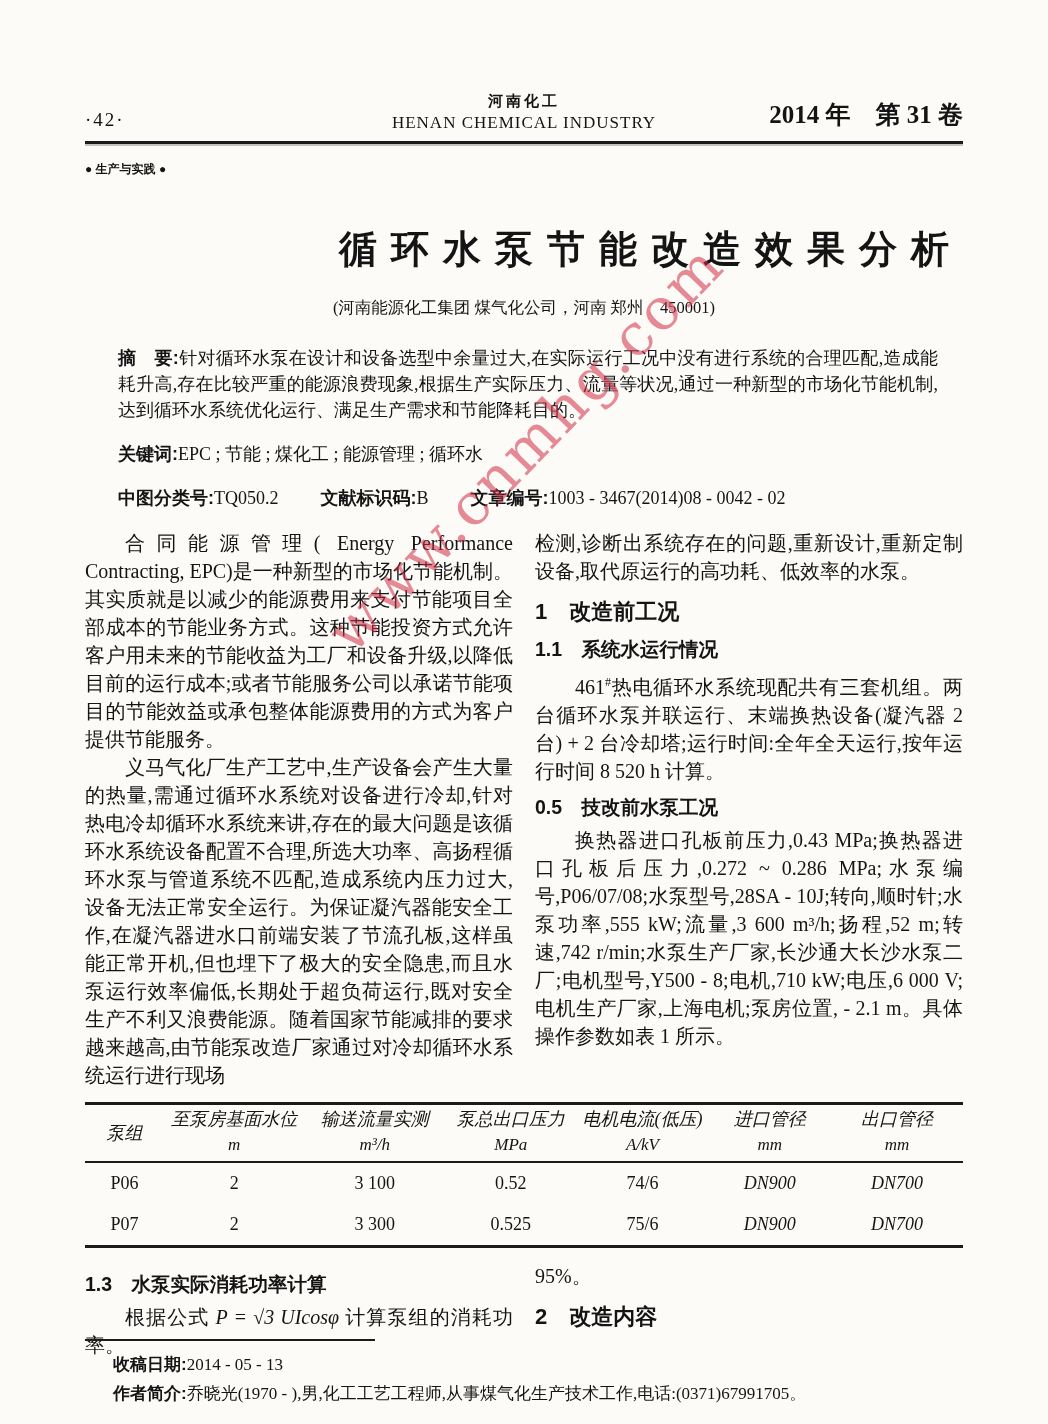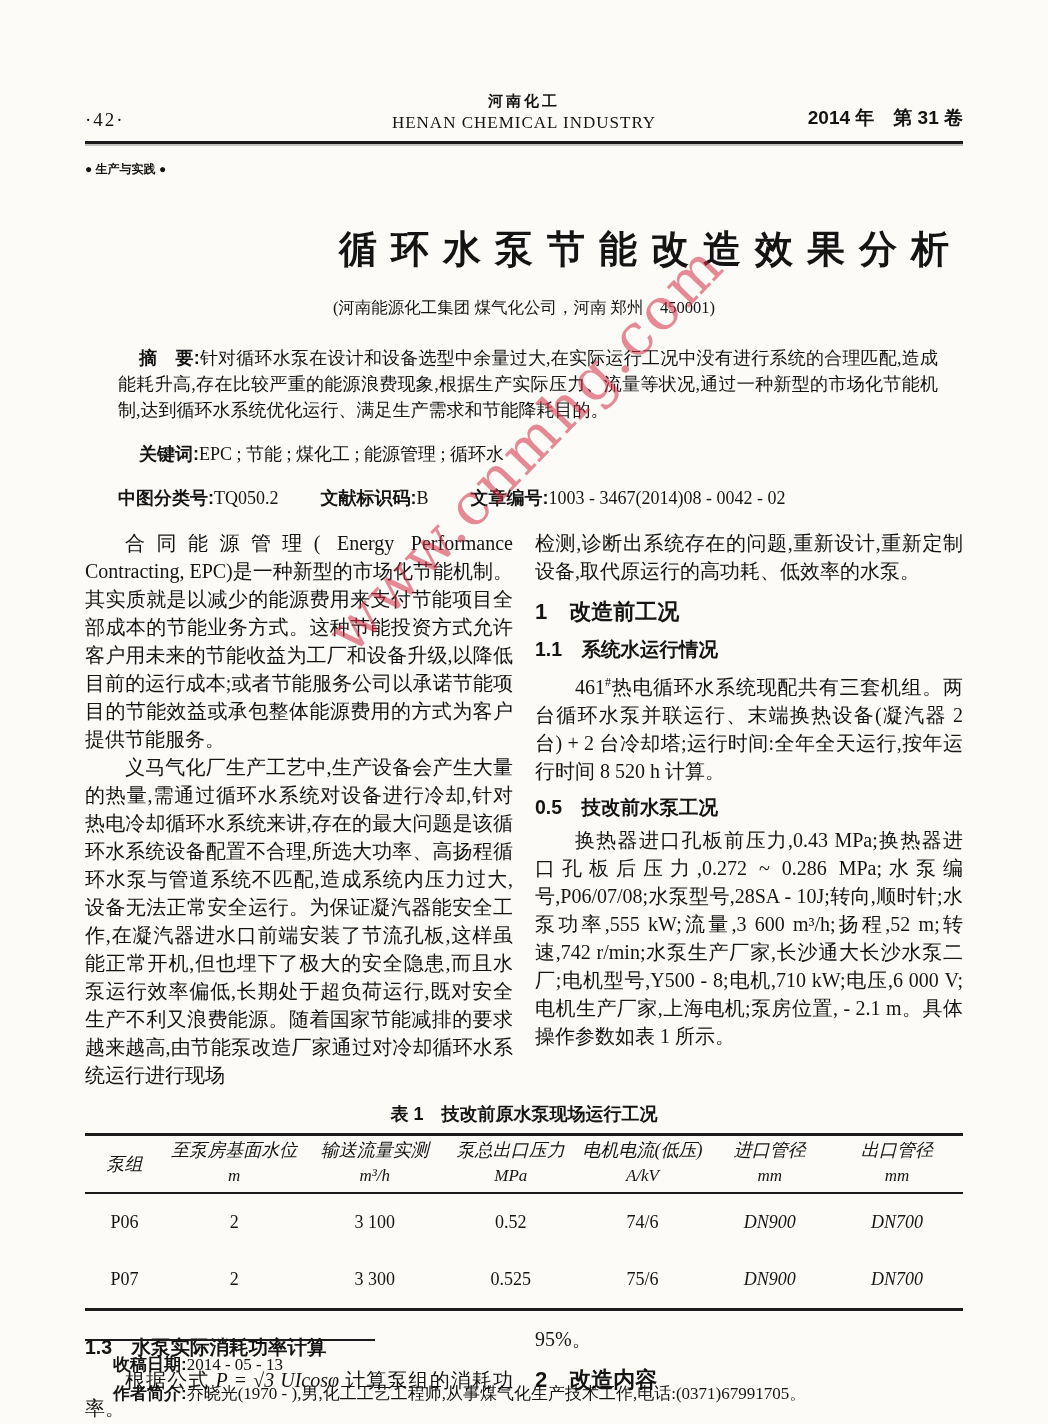--- a/index.html
+++ b/index.html
@@ -8,51 +8,51 @@
     background:#fcfbf8; color:#141414; overflow:hidden;
     font-family:"Liberation Serif","DejaVu Serif",serif;
   }
   .content{margin:0 85px;}
   
   .hdr{position:relative; padding-top:92px;}
   .hdr-row{position:relative; text-align:center;}
   .page-num{position:absolute; left:0; bottom:2px; font-size:19px; letter-spacing:2px;}
   .journal-cn{font-family:"Liberation Sans","DejaVu Sans",sans-serif; font-weight:bold; font-size:15px; letter-spacing:3px;}
   .journal-en{font-size:17px; letter-spacing:1px; margin-top:2px;}
-  .issue{position:absolute; right:0; bottom:2px; font-family:Liberation Sans, sans-serif; font-weight:bold; font-size:19px;}
+  .issue{position:absolute; right:0; bottom:2px; font-family:Liberation Serif, serif; font-weight:bold; font-size:25px;}
   .hdr-rule{height:3px; background:#1b1b1b; margin-top:8px; box-shadow:0 2px 0 rgba(27,27,27,.25);}
   .column-label{font-family:"Liberation Sans",sans-serif; font-weight:bold; font-size:12px; margin-top:17px;}
   
   .title{font-family:"Liberation Sans",sans-serif; font-weight:bold; font-size:38px;
          text-align:right; letter-spacing:14px; margin:46px 0 0 14px;}
   .author{text-align:center; font-size:20px; margin-top:40px; letter-spacing:1px;}
   .affiliation{text-align:center; font-size:16.5px; margin-top:22px;}
   
   .abstract{margin:26px 25px 0 33px; font-size:18px; line-height:26px; text-align:justify;}
-  .abstract b{font-family:"Liberation Sans",sans-serif; font-size:18px;margin-left:21px;}
+  .abstract b{font-family:"Liberation Sans",sans-serif; font-size:18px;}
   .meta-line b{margin-left:0;}
   .meta-gap{display:inline-block; width:42px;}
   
   .cols{display:flex; gap:22px; margin-top:14px; font-size:20px; line-height:28px; text-align:justify;}
   .col{flex:1 1 0; min-width:0;}
   .col p{margin:0;}
   .indent{text-indent:2em;}
   .col h2{font-family:"Liberation Sans",sans-serif; font-size:22px; margin:13px 0 9px; font-weight:bold;}
   .col h3{font-family:"Liberation Sans",sans-serif; font-size:19.5px; margin:8px 0 5px; font-weight:bold;}
   sup{font-size:12px;}
   .formula{font-style:italic; font-family:"Liberation Serif",serif;}
   
   .tbl{margin-top:13px;}
   .tbl-caption{font-family:"Liberation Sans",sans-serif; font-weight:bold; font-size:18px; text-align:center; margin-bottom:7px;}
   table{width:100%; border-collapse:collapse; font-size:18px;
         border-top:3px solid #1b1b1b; border-bottom:3px solid #1b1b1b;}
   th,td{font-weight:normal; text-align:center; padding:2px 4px;}
   thead tr.unit-row th{padding-bottom:6px; font-size:17px;}
   thead{border-bottom:2px solid #1b1b1b;font-style:italic;}
-  tbody td{padding:18px 4px;}
+  tbody td{padding:10px 4px;}
   td.pipe{font-style:italic;}
   
   .footer{position:absolute; left:85px; right:82px; bottom:16px; font-size:17px; line-height:29px;}
   .footer-rule{width:290px; height:2px; background:#1b1b1b; margin-bottom:9px;}
   .footer p{margin:0; padding-left:28px;}
   .footer b{font-family:"Liberation Sans",sans-serif; font-size:17px;}
   
   .watermark{
     position:absolute; left:338px; top:608px; width:520px;
     transform:rotate(-46deg); transform-origin:left center;
@@ -99,21 +99,20 @@
         <p>检测,诊断出系统存在的问题,重新设计,重新定制设备,取代原运行的高功耗、低效率的水泵。</p>
         <h2>1　改造前工况</h2>
         <h3>1.1　系统水运行情况</h3>
         <p class="indent"><span>461</span><sup>#</sup><span>热电循环水系统现配共有三套机组。两台循环水泵并联运行、末端换热设备(凝汽器 2 台) + 2 台冷却塔;运行时间:全年全天运行,按年运行时间 8 520 h 计算。</span></p>
         <h3>0.5　技改前水泵工况</h3>
         <p class="indent">换热器进口孔板前压力,0.43 MPa;换热器进口孔板后压力,0.272 ~ 0.286 MPa;水泵编号,P06/07/08;水泵型号,28SA - 10J;转向,顺时针;水泵功率,555 kW;流量,3 600 m³/h;扬程,52 m;转速,742 r/min;水泵生产厂家,长沙通大长沙水泵二厂;电机型号,Y500 - 8;电机,710 kW;电压,6 000 V;电机生产厂家,上海电机;泵房位置, - 2.1 m。具体操作参数如表 1 所示。</p>
       </div>
     </div>
 
     <div class="tbl">
-      <div class="tbl-caption">表 1　技改前原水泵现场运行工况</div>
       <table>
         <thead>
           <tr>
             <th rowspan="2" style="width:9%;">泵组</th>
             <th style="width:16%;">至泵房基面水位</th>
             <th style="width:16%;">输送流量实测</th>
             <th style="width:15%;">泵总出口压力</th>
             <th style="width:15%;">电机电流(低压)</th>
             <th style="width:14%;">进口管径</th>
             <th style="width:15%;">出口管径</th>

